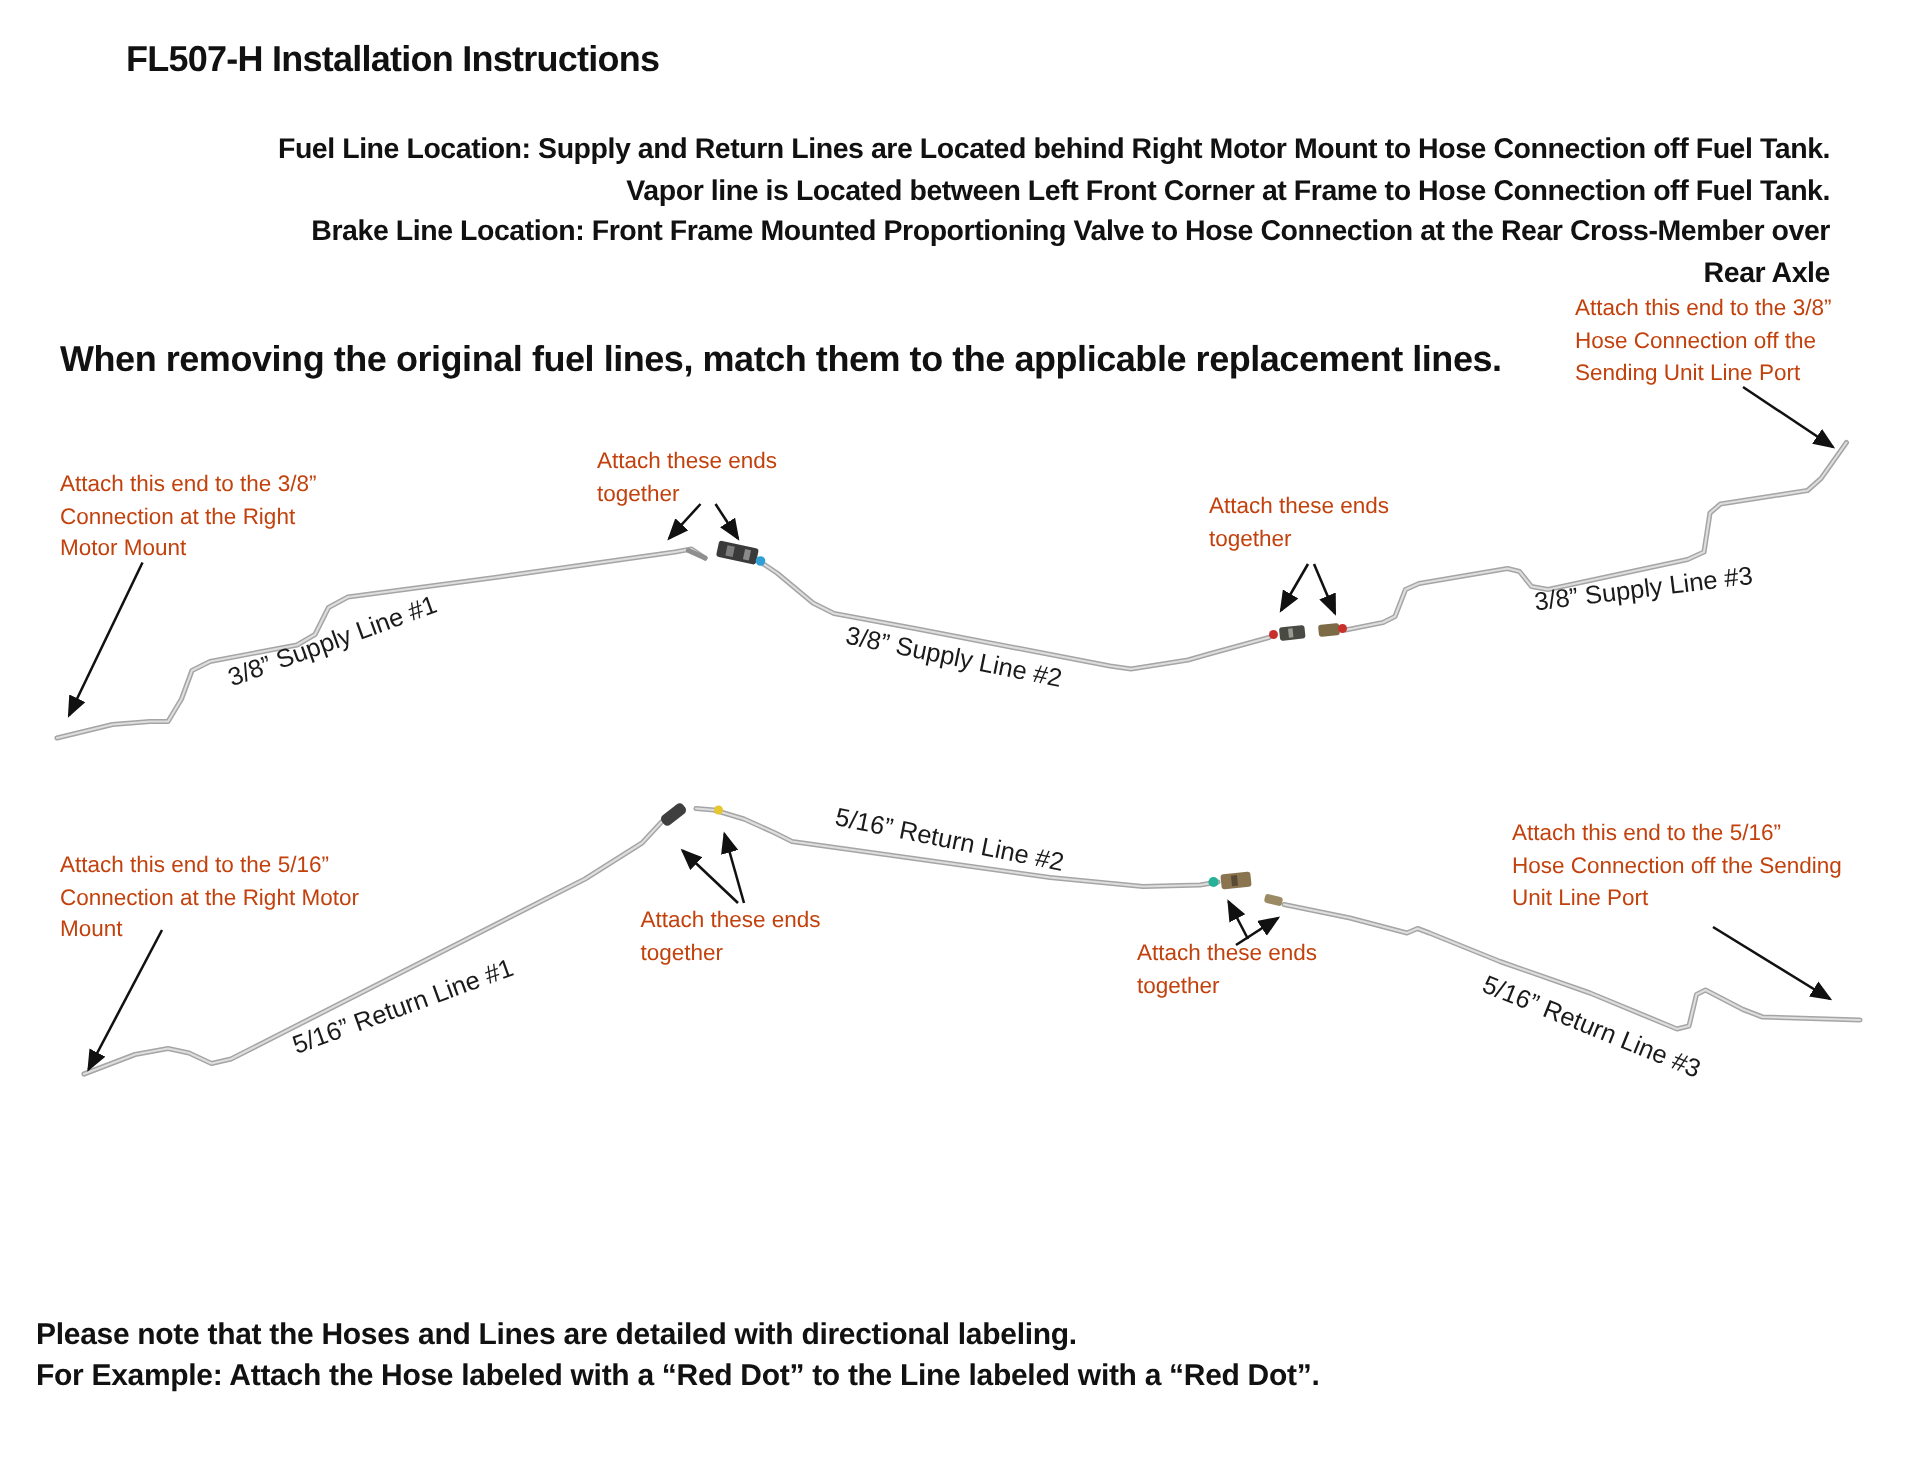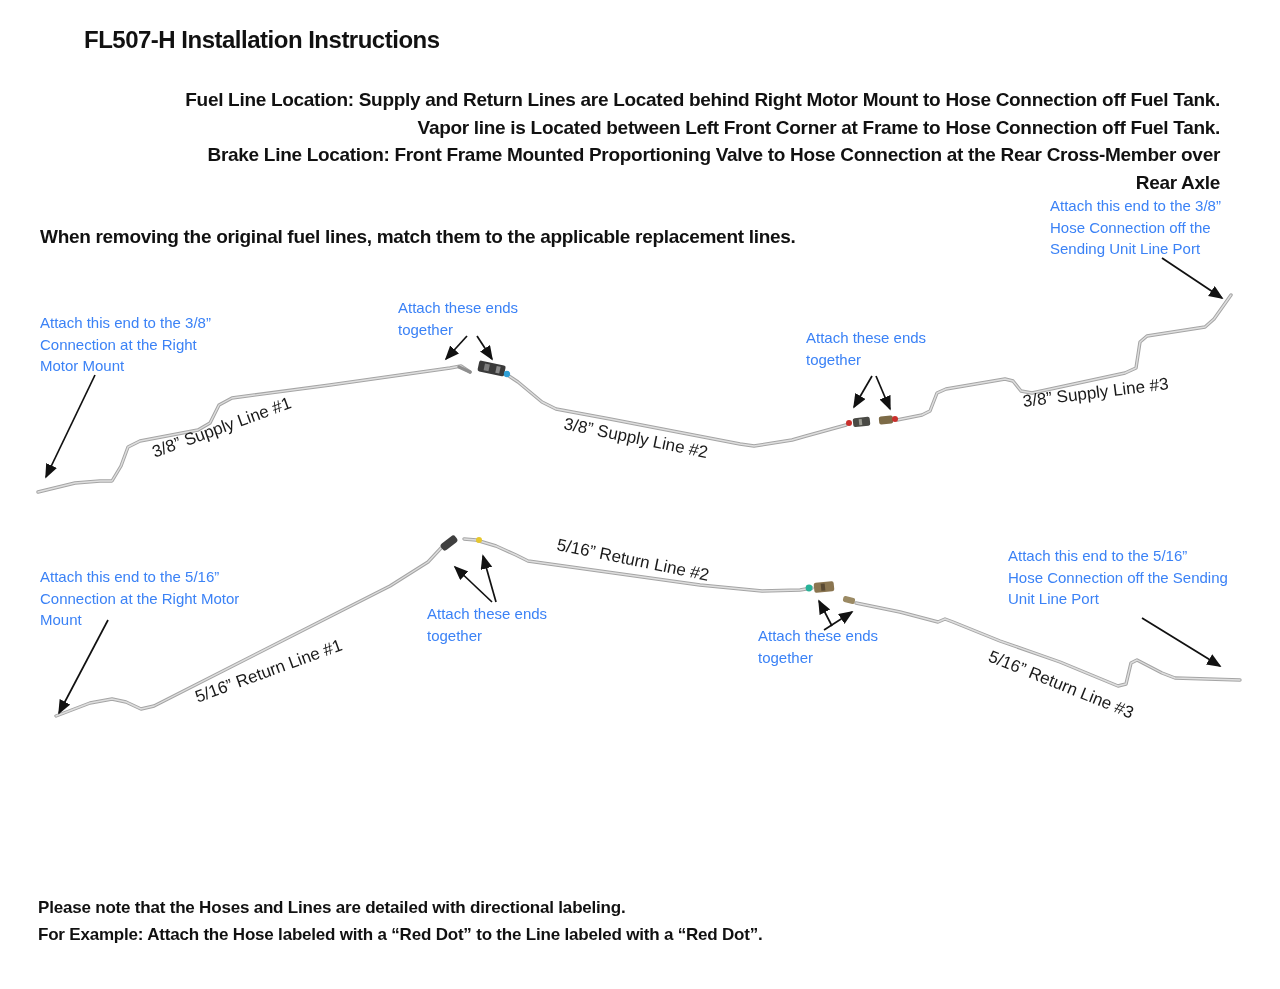--- a/index.html
+++ b/index.html
@@ -2,24 +2,24 @@
 <html><head>
 <meta charset="utf-8">
 <style>
   html,body{margin:0;padding:0;background:#ffffff;}
   body{width:1280px;height:989px;position:relative;overflow:hidden;
        font-family:"Liberation Sans",sans-serif;color:#111;}
   .abs{position:absolute;}
   .title{left:40px;top:26px;font-size:24px;font-weight:bold;letter-spacing:-0.5px;margin-left:44px;}
   .para{left:40px;top:86px;font-size:19px;font-weight:bold;line-height:27.5px;
         letter-spacing:-0.3px;white-space:pre-line;width:1180px;text-align:right;}
-  .match{left:40px;top:226px;font-size:19px;font-weight:bold;letter-spacing:-0.3px;}
-  .footer{left:38px;top:877px;font-size:17px;font-weight:bold;line-height:27px;
-          letter-spacing:-0.2px;white-space:pre-line;margin-top:17px;}
-  .annot{position:absolute;font-size:15px;line-height:21.5px;color:#3b82f6;
+  .match{left:40px;top:226px;font-size:24px;font-weight:bold;letter-spacing:-0.3px;}
+  .footer{left:24px;top:877px;font-size:20px;font-weight:bold;line-height:27px;
+          letter-spacing:-0.2px;white-space:pre-line;}
+  .annot{position:absolute;font-size:15px;line-height:21.5px;color:#c2410c;
          white-space:pre-line;}
   .annot.center{text-align:left;}
   .linelabel{position:absolute;font-size:17px;color:#1a1a1a;white-space:nowrap;
              transform-origin:0 50%;}
   svg.diagram{position:absolute;left:0;top:0;}
   .tube-outer{fill:none;stroke:#a5a5a5;stroke-width:3.4;stroke-linejoin:round;stroke-linecap:round;}
   .tube-inner{fill:none;stroke:#dedede;stroke-width:1.4;stroke-linejoin:round;stroke-linecap:round;}
   .arrow{stroke:#111;stroke-width:1.7;fill:none;}
 </style>
 </head>

